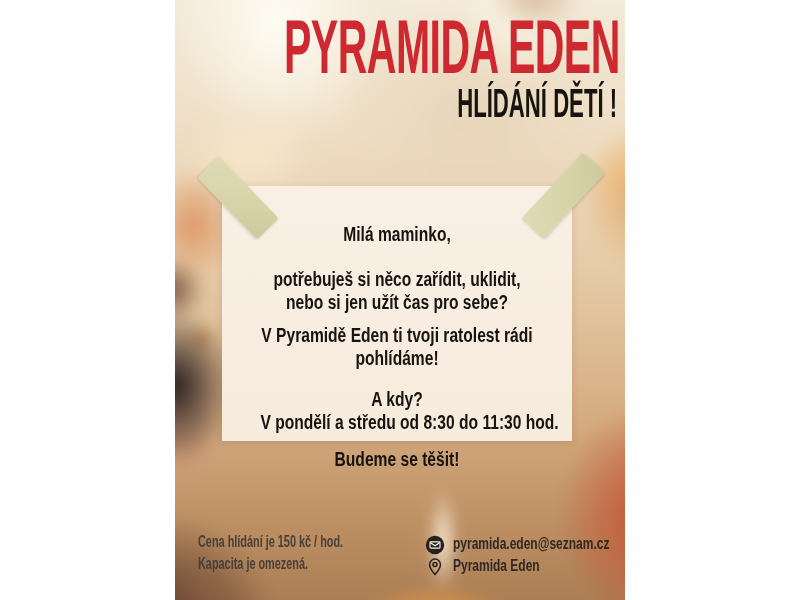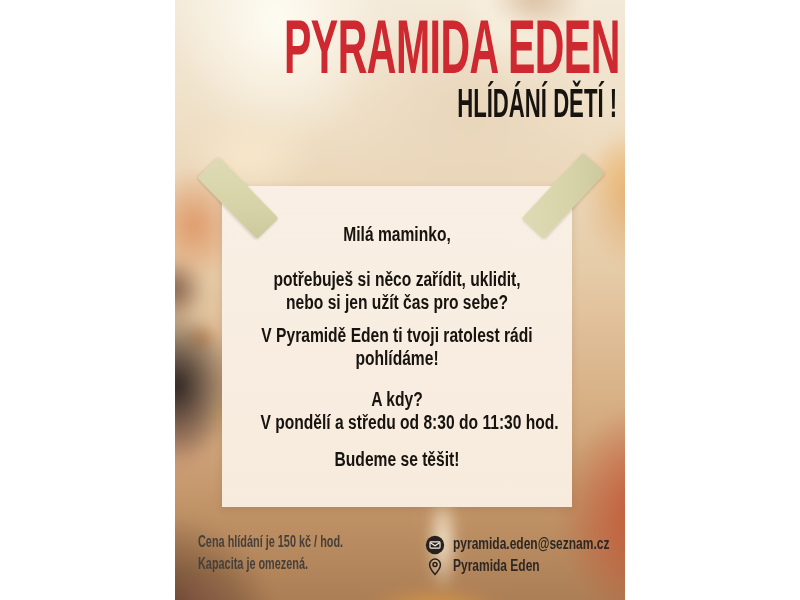--- a/index.html
+++ b/index.html
@@ -41,21 +41,21 @@
     color:#ce2930; font-weight:bold; font-size:76px; line-height:78px;
     letter-spacing:-1px; white-space:nowrap;
     transform:scale(0.54,1); transform-origin:100% 0;
   }
   .subtitle {
     position:absolute; top:83px; right:8px; z-index:4;
     color:#17130f; font-weight:bold; font-size:41px; line-height:41px;
     white-space:nowrap; transform:scale(0.54,1); transform-origin:100% 0;
   }
   .card {
-    position:absolute; left:47px; top:186px; width:350px; height:321px; z-index:2;
+    position:absolute; left:47px; top:186px; width:350px; height:255px; z-index:2;
     background:linear-gradient(180deg,#f9efe4 0%,#f7ebdd 100%);
     box-shadow:0 2px 8px rgba(80,50,30,0.15);
   }
   .card-inner {
     padding-top:37px; text-align:center;
     font-weight:bold; font-size:20px; line-height:23px; color:#17130f;
     transform:scaleX(0.78); transform-origin:50% 0;
   }
   .note-line { white-space:nowrap; }
   .gap-lg { margin-top:22px; }

